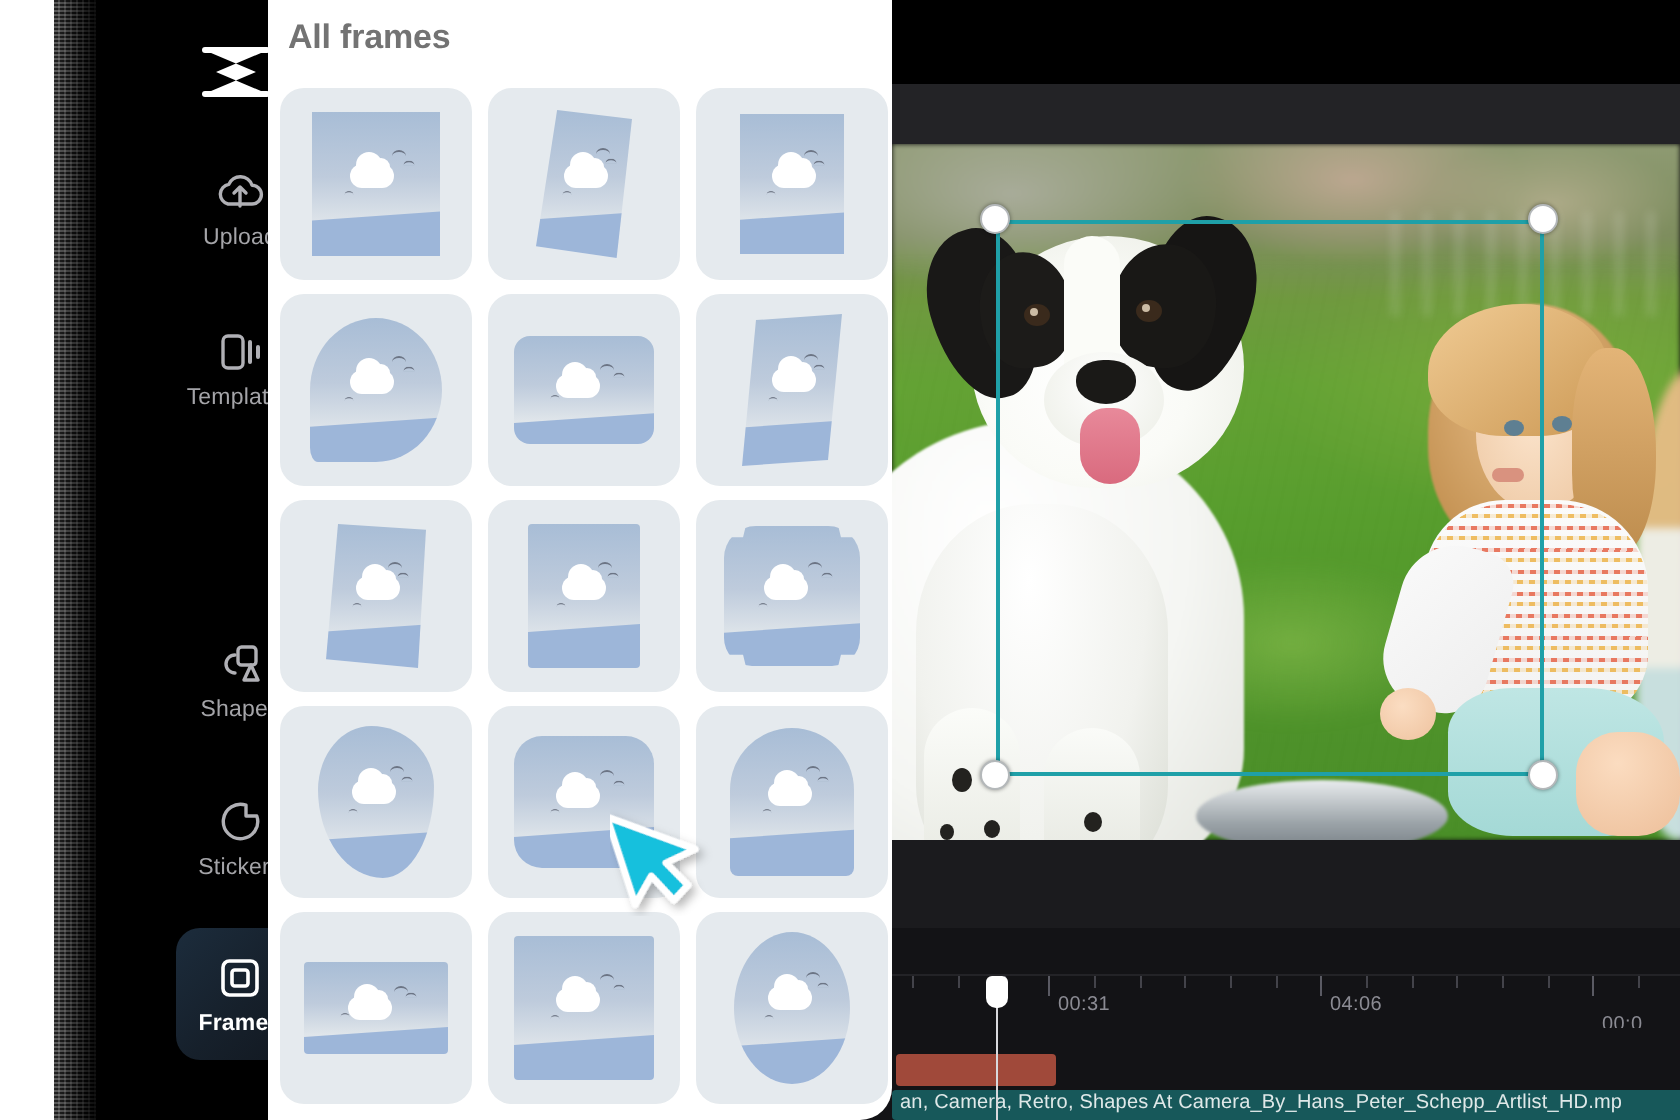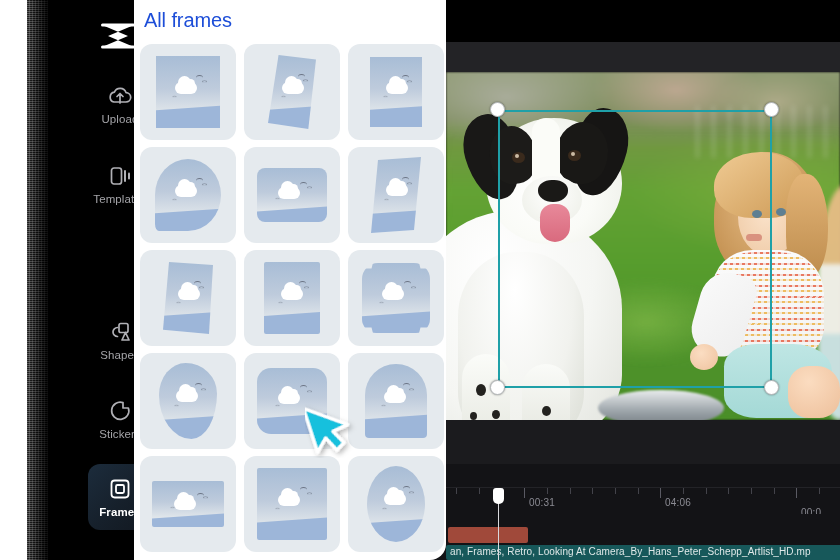--- a/index.html
+++ b/index.html
@@ -328,21 +328,21 @@
   .nav-item.active .nav-label { color: #ffffff; font-weight: bold; }
 
   
   .panel {
     position: absolute; left: 134px; top: 0; width: 312px; height: 560px;
     background: #ffffff;
     border-bottom-right-radius: 16px;
   }
   .panel-title {
     position: absolute; left: 10px; top: 9px;
-    font-size: 20px; font-weight: normal; color: #1d4ed8; letter-spacing: -.1px;
+    font-size: 17px; font-weight: bold; color: #737373; letter-spacing: -.1px;
   }
   .grid {
     position: absolute; left: 6px; top: 44px; width: 306px; height: 516px;
     display: grid;
     grid-template-columns: repeat(3, 96px);
     grid-auto-rows: 96px;
     column-gap: 8px; row-gap: 7px;
     padding-left: 0px;
     overflow: hidden;
   }
@@ -503,21 +503,21 @@
         <div class="tick" style="left:819px;"></div>
 
         <div class="tick-label" style="left:529px;">00:31</div>
         <div class="tick-label" style="left:665px;">04:06</div>
         <div class="tick-label" style="left:801px;margin-top:10px;">00:0</div>
       </div>
 
       <div class="tracks">
         <div class="clip-audio"></div>
         <div class="clip-video">
-          <span class="clip-video-label">an, Frames, Retro, Looking At Camera_By_Hans_Peter_Schepp_Artlist_HD.mp</span>
+          <span class="clip-video-label">an, Camera, Retro, Shapes At Camera_By_Hans_Peter_Schepp_Artlist_HD.mp</span>
         </div>
       </div>
 
       <div class="playhead-line"></div>
       <div class="playhead-head"></div>
     </div>
   </div>
 
   <div class="rail">
     <div class="logo">

